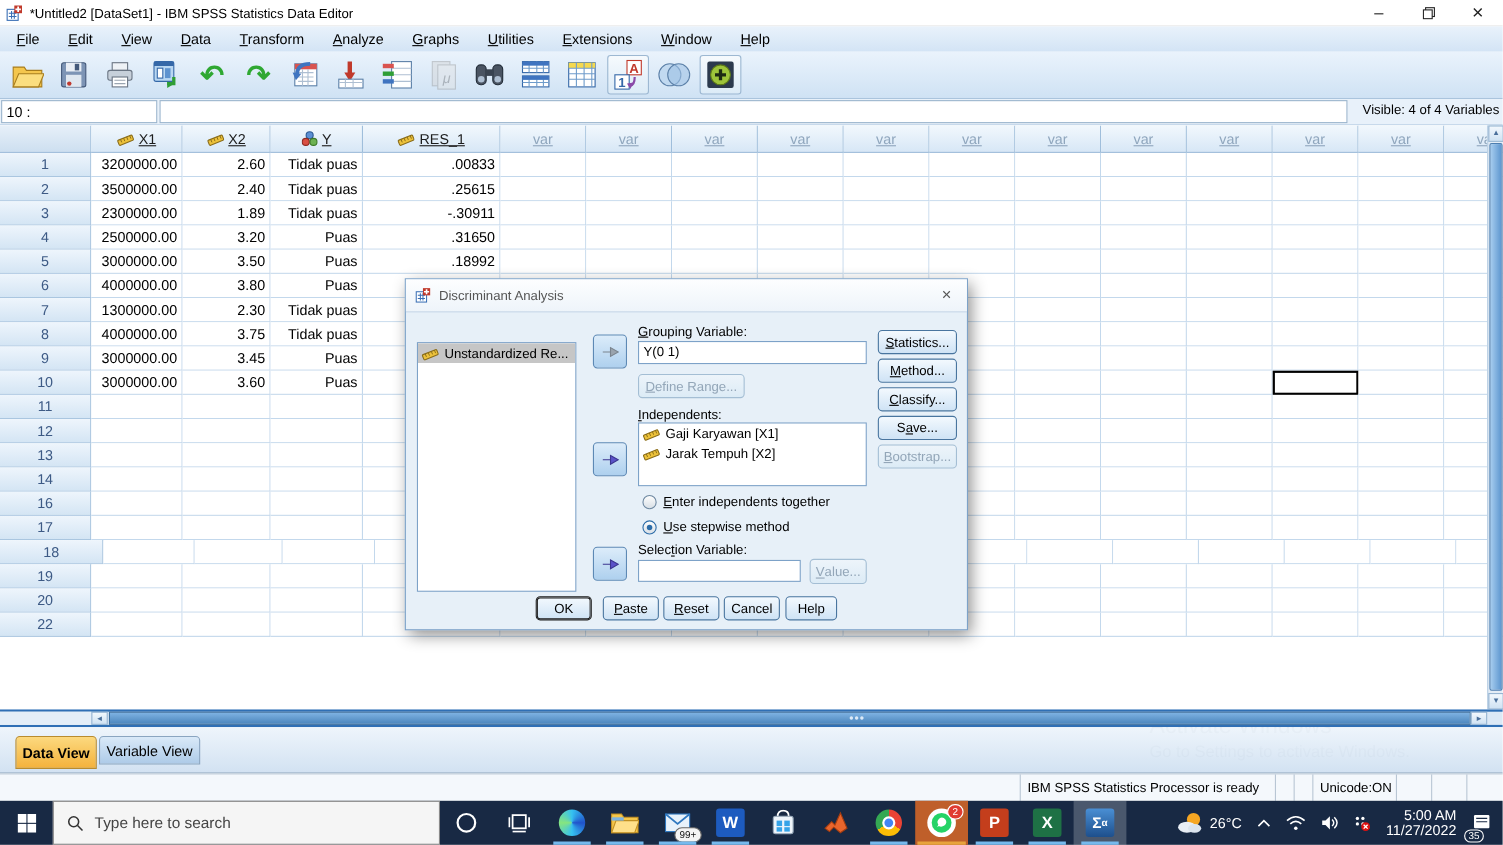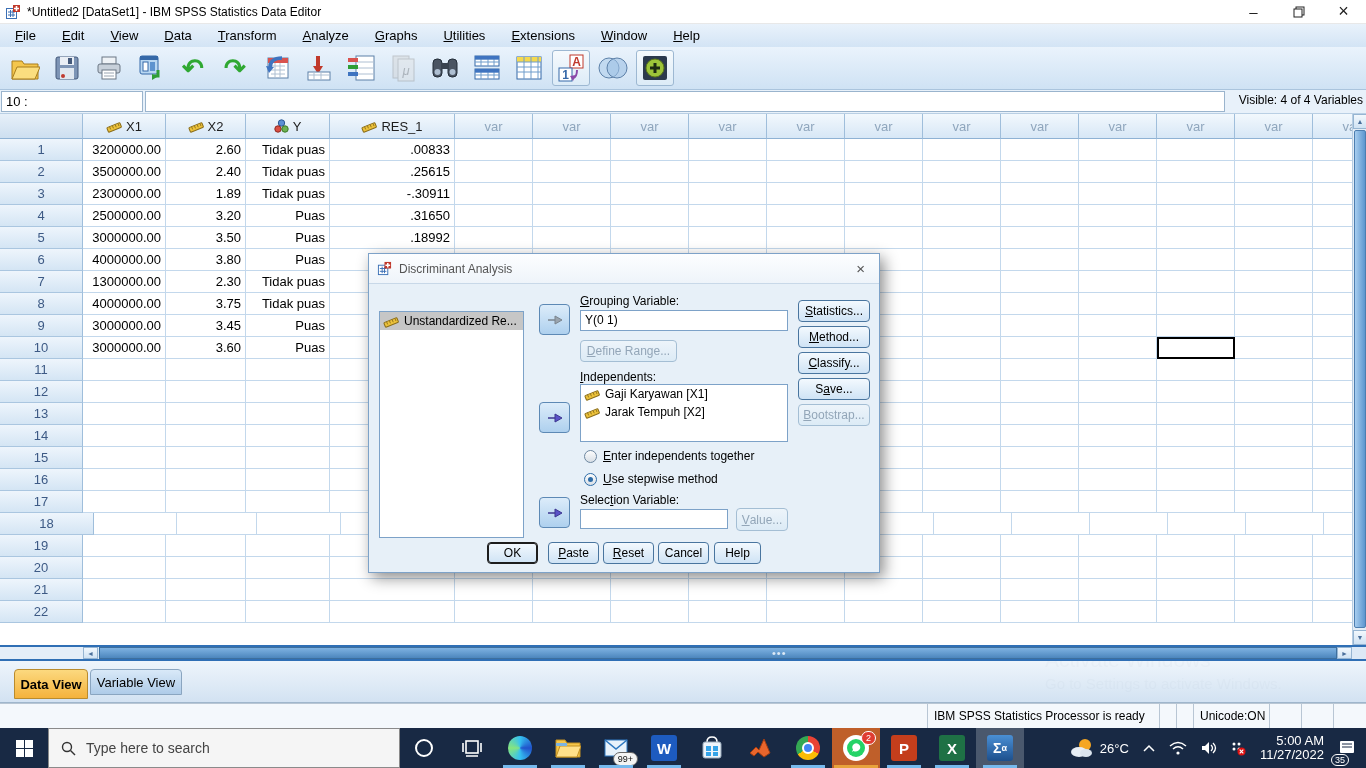--- a/index.html
+++ b/index.html
@@ -29,21 +29,21 @@
   #cellrefbar { top:90px; height:24px; background:#e8f1fa; border-bottom:1px solid #b9cfe4; }
   #cellref { position:absolute; left:1px; top:1px; width:142px; height:21px; background:#fff; border:1px solid #9ab4cd; font-size:13px; padding:2px 4px; color:#000; }
   #cellexpr { position:absolute; left:145px; top:1px; width:1080px; height:21px; background:#fff; border:1px solid #9ab4cd; }
   #visibleinfo { position:absolute; right:3px; top:3px; font-size:12px; color:#000; }
 
   
   #grid { top:114px; height:531px; background:#fff; overflow:hidden; }
   .grid-row { display:flex; height:22px; }
   .grid-row.header { height:25px; }
   .gcell { flex:none; border-right:1px solid #c3d8ec; border-bottom:1px solid #c3d8ec; font-size:13px; display:flex; align-items:center; justify-content:flex-end; padding:0 4px; color:#000; background:#fff; }
-  .gcell.hdr { background:linear-gradient(#f2f8fd,#d7e7f6); border-right:1px solid #9fbedb; border-bottom:1px solid #8fb2d4; justify-content:center; gap:4px; color:#1d1d1d; }
+  .gcell.hdr { background:linear-gradient(#f2f8fd,#d7e7f6); border-right:1px solid #9fbedb; border-bottom:1px solid #8fb2d4; justify-content:center; gap:4px; color:#1d1d1d;text-decoration:underline; }
   .gcell.rowhdr { background:linear-gradient(#eef5fc,#d4e5f4); border-right:1px solid #9fbedb; border-bottom:1px solid #aac6e0; justify-content:center; color:#3d5a85; }
   .gcell.varhdr { color:#8fa6bd; }
   .gcell.corner { background:linear-gradient(#e7f0f9,#cddff0); border-right:1px solid #9fbedb; border-bottom:1px solid #8fb2d4; }
   .gcell.selected { border:2px solid #000; }
   
   #vscroll { position:absolute; left:1352px; top:114px; width:14px; height:531px; background:#e4edf6; border-left:1px solid #b5cce2; }
   .scroll-arrow { position:absolute; left:0; width:14px; height:15px; background:linear-gradient(#f2f8fd,#cfe2f3); border:1px solid #96b5d2; color:#4a6f9b; font-size:7px; display:flex; align-items:center; justify-content:center; }
   #vthumb { position:absolute; left:1px; top:16px; width:12px; height:498px; background:linear-gradient(90deg,#a7cdef,#5d96cf); border:1px solid #4d7eb0; border-radius:2px; }
   
   #hscrollband { top:645px; height:16px; background:#dce9f6; border-top:2px solid #2f6fb5; border-bottom:2px solid #2f6fb5; }
@@ -608,39 +608,20 @@
       <div class="gcell" style="width:78px;"></div>
       <div class="gcell" style="width:78px;"></div>
       <div class="gcell" style="width:78px;"></div>
       <div class="gcell" style="width:78px;"></div>
       <div class="gcell" style="width:78px;"></div>
       <div class="gcell" style="width:78px;"></div>
       <div class="gcell" style="width:78px;"></div>
       <div class="gcell" style="width:78px;"></div>
     </div>
     <div class="grid-row">
-      <div class="gcell rowhdr" style="width:83px;">15</div>
-      <div class="gcell" style="width:83px;"></div>
-      <div class="gcell" style="width:80px;"></div>
-      <div class="gcell" style="width:84px;"></div>
-      <div class="gcell" style="width:125px;"></div>
-      <div class="gcell" style="width:78px;"></div>
-      <div class="gcell" style="width:78px;"></div>
-      <div class="gcell" style="width:78px;"></div>
-      <div class="gcell" style="width:78px;"></div>
-      <div class="gcell" style="width:78px;"></div>
-      <div class="gcell" style="width:78px;"></div>
-      <div class="gcell" style="width:78px;"></div>
-      <div class="gcell" style="width:78px;"></div>
-      <div class="gcell" style="width:78px;"></div>
-      <div class="gcell" style="width:78px;"></div>
-      <div class="gcell" style="width:78px;"></div>
-      <div class="gcell" style="width:78px;"></div>
-    </div>
-    <div class="grid-row">
       <div class="gcell rowhdr" style="width:83px;">16</div>
       <div class="gcell" style="width:83px;"></div>
       <div class="gcell" style="width:80px;"></div>
       <div class="gcell" style="width:84px;"></div>
       <div class="gcell" style="width:125px;"></div>
       <div class="gcell" style="width:78px;"></div>
       <div class="gcell" style="width:78px;"></div>
       <div class="gcell" style="width:78px;"></div>
       <div class="gcell" style="width:78px;"></div>
       <div class="gcell" style="width:78px;"></div>
@@ -704,39 +685,20 @@
       <div class="gcell" style="width:78px;"></div>
       <div class="gcell" style="width:78px;"></div>
       <div class="gcell" style="width:78px;"></div>
       <div class="gcell" style="width:78px;"></div>
       <div class="gcell" style="width:78px;"></div>
       <div class="gcell" style="width:78px;"></div>
       <div class="gcell" style="width:78px;"></div>
     </div>
     <div class="grid-row">
       <div class="gcell rowhdr" style="width:83px;">20</div>
-      <div class="gcell" style="width:83px;"></div>
-      <div class="gcell" style="width:80px;"></div>
-      <div class="gcell" style="width:84px;"></div>
-      <div class="gcell" style="width:125px;"></div>
-      <div class="gcell" style="width:78px;"></div>
-      <div class="gcell" style="width:78px;"></div>
-      <div class="gcell" style="width:78px;"></div>
-      <div class="gcell" style="width:78px;"></div>
-      <div class="gcell" style="width:78px;"></div>
-      <div class="gcell" style="width:78px;"></div>
-      <div class="gcell" style="width:78px;"></div>
-      <div class="gcell" style="width:78px;"></div>
-      <div class="gcell" style="width:78px;"></div>
-      <div class="gcell" style="width:78px;"></div>
-      <div class="gcell" style="width:78px;"></div>
-      <div class="gcell" style="width:78px;"></div>
-    </div>
-    <div class="grid-row">
-      <div class="gcell rowhdr" style="width:83px;">21</div>
       <div class="gcell" style="width:83px;"></div>
       <div class="gcell" style="width:80px;"></div>
       <div class="gcell" style="width:84px;"></div>
       <div class="gcell" style="width:125px;"></div>
       <div class="gcell" style="width:78px;"></div>
       <div class="gcell" style="width:78px;"></div>
       <div class="gcell" style="width:78px;"></div>
       <div class="gcell" style="width:78px;"></div>
       <div class="gcell" style="width:78px;"></div>
       <div class="gcell" style="width:78px;"></div>

